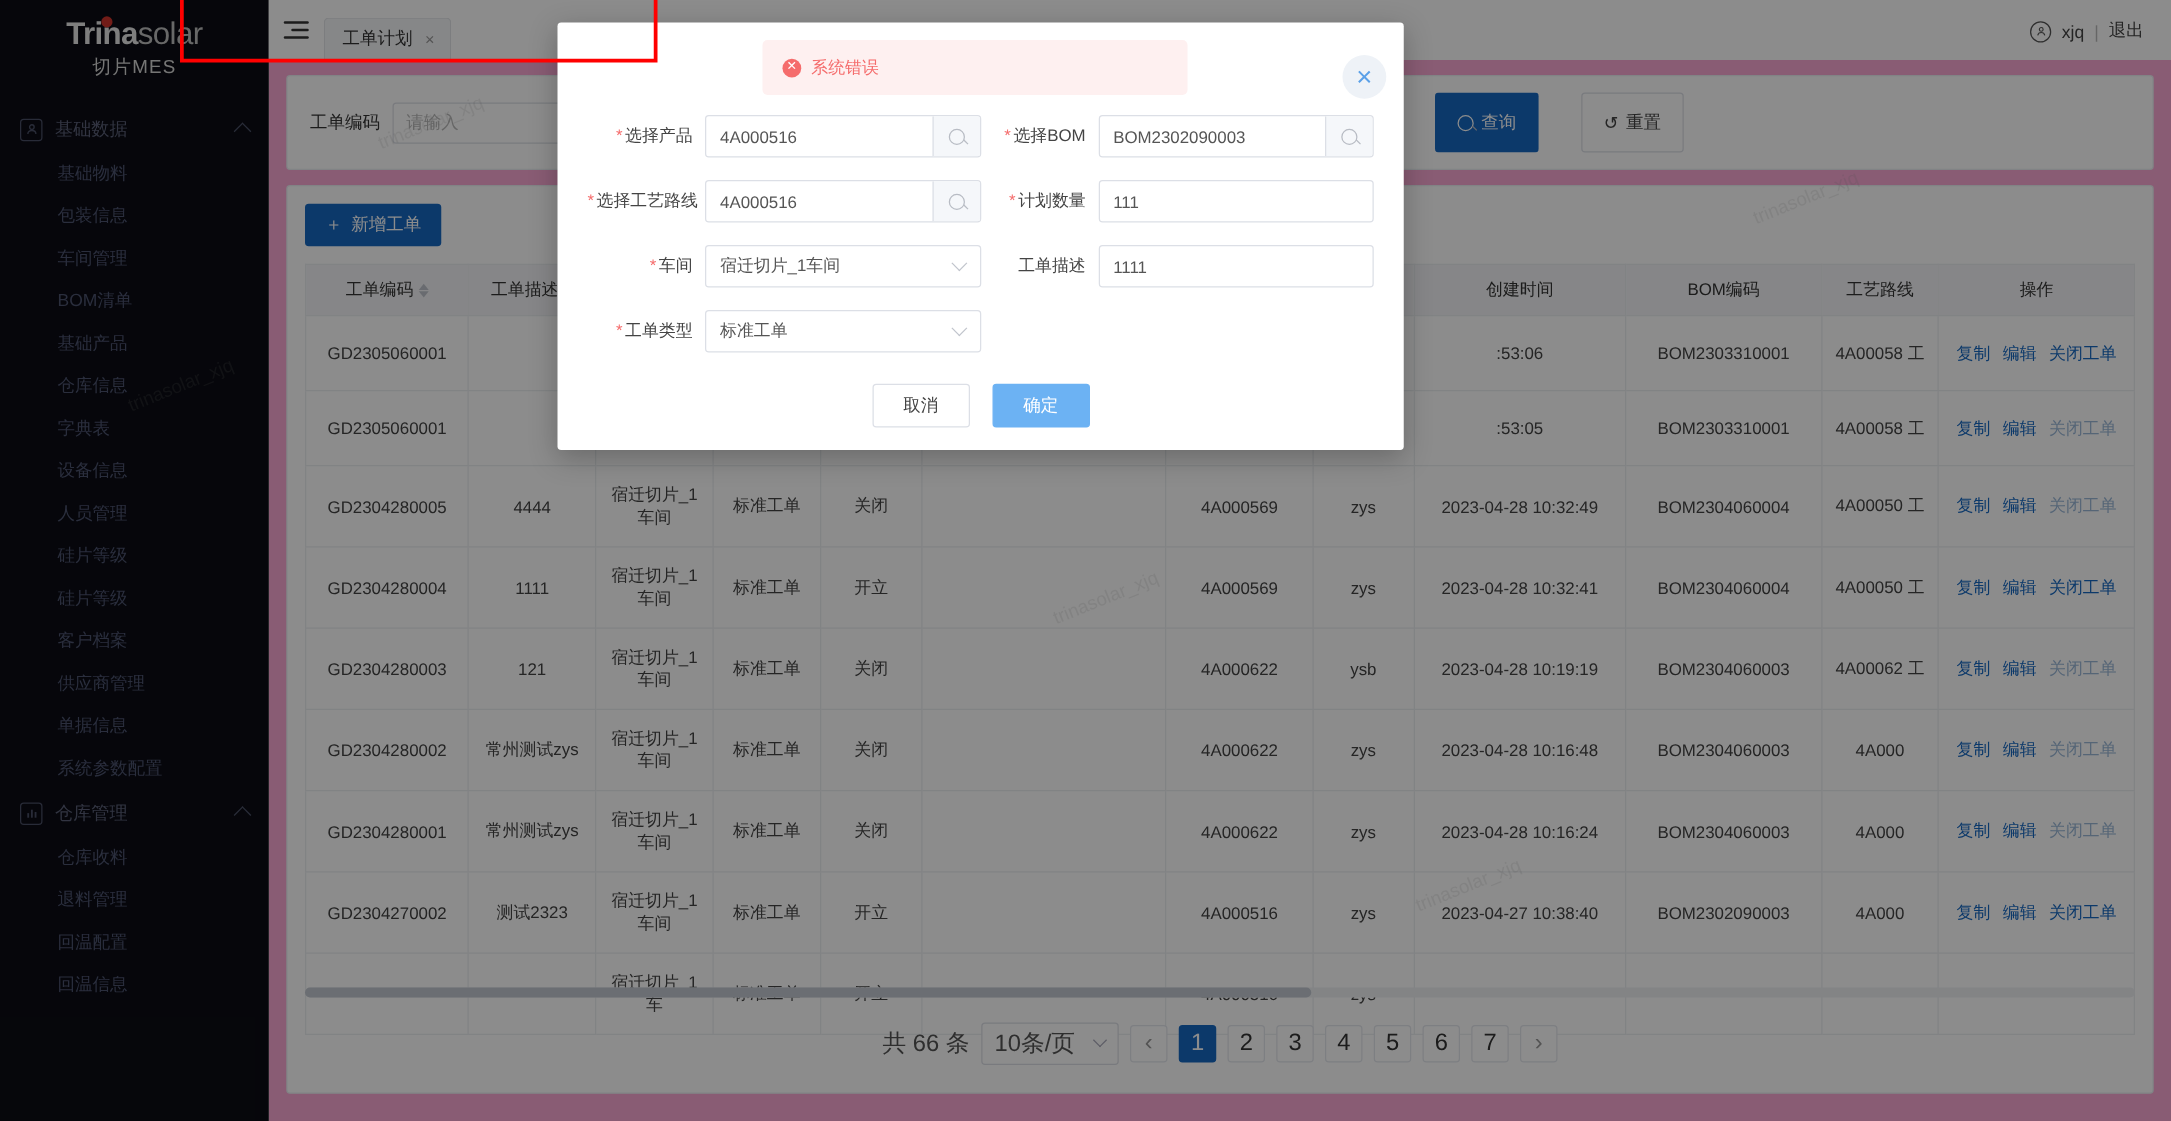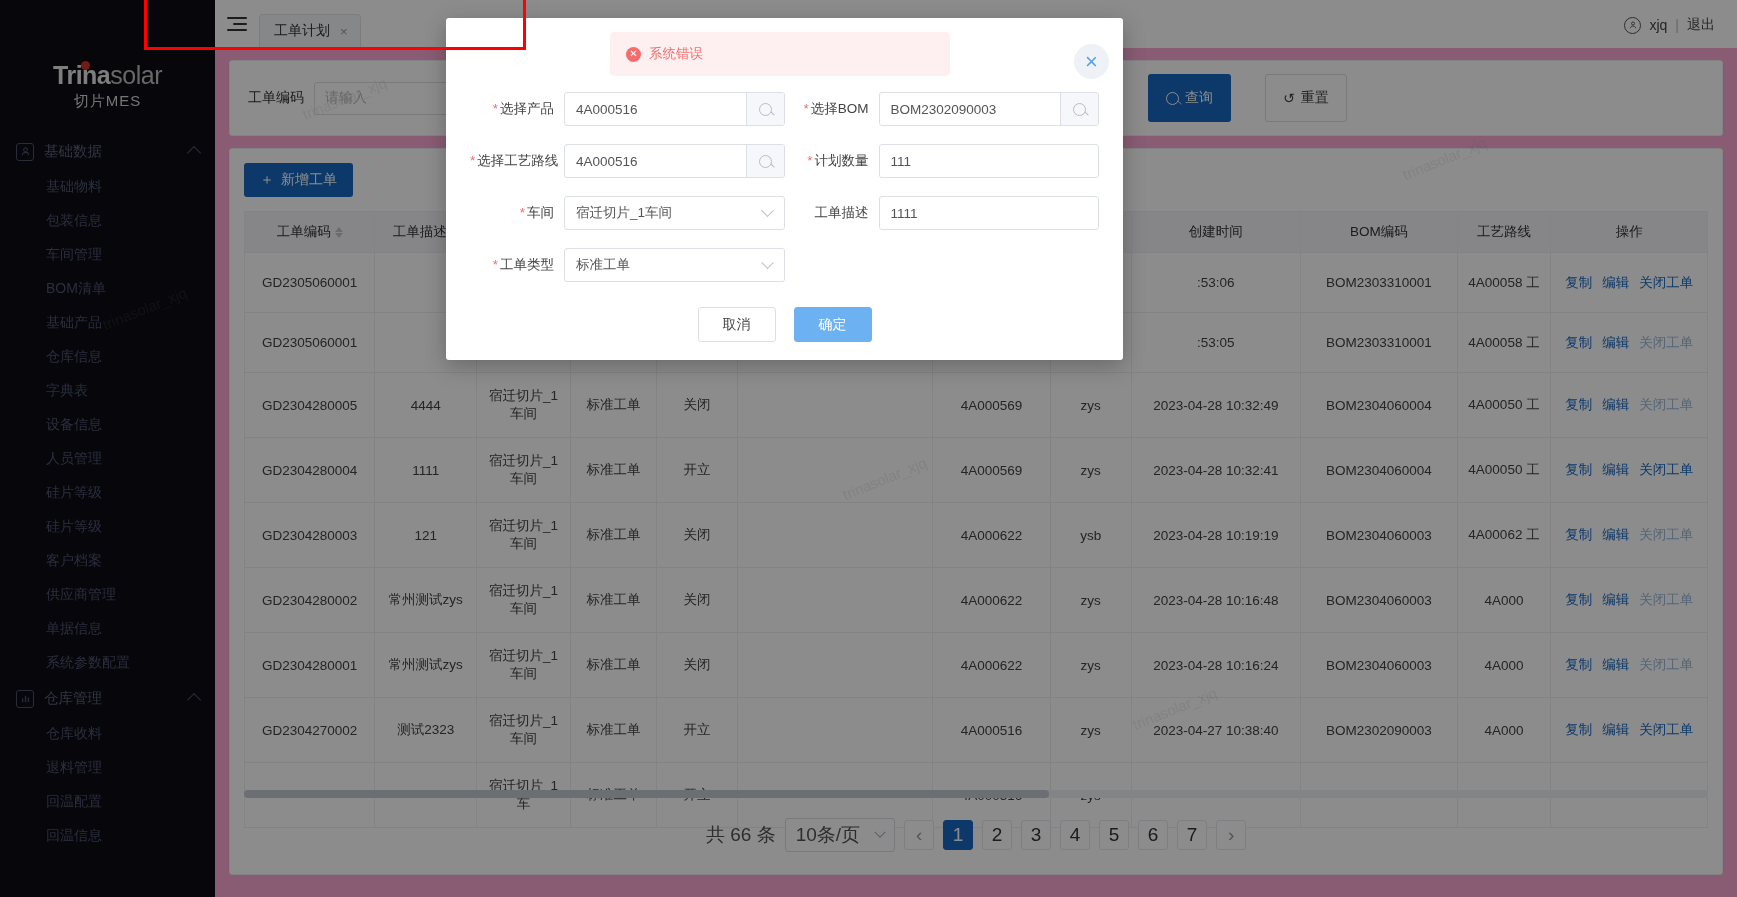--- a/index.html
+++ b/index.html
@@ -22,21 +22,21 @@
   }
 
   
   .sidebar {
     position: absolute; left: 0; top: 0;
     width: 215px; height: 897px;
     background: #0b0c14;
     z-index: 10;
     overflow: hidden;
   }
-  .brand { padding: 14px 0 4px; text-align: center; margin-top: 48px; }
+  .brand { padding: 14px 0 4px; text-align: center; }
   .brand-logo {
     font-size: 25px; font-weight: bold; letter-spacing: -0.5px;
     color: #d8d8d8; line-height: 1.05; position: relative; display: inline-block;
   }
   .brand-logo .t-rina { color: #e6e6e6; font-weight: bold; }
   .brand-logo .solar { color: #bdbdbd; font-weight: normal; }
   .brand-logo .dot {
     position: absolute; width: 9px; height: 9px; border-radius: 50%;
     background: #d0342c; top: -1px; left: 28px;
   }

